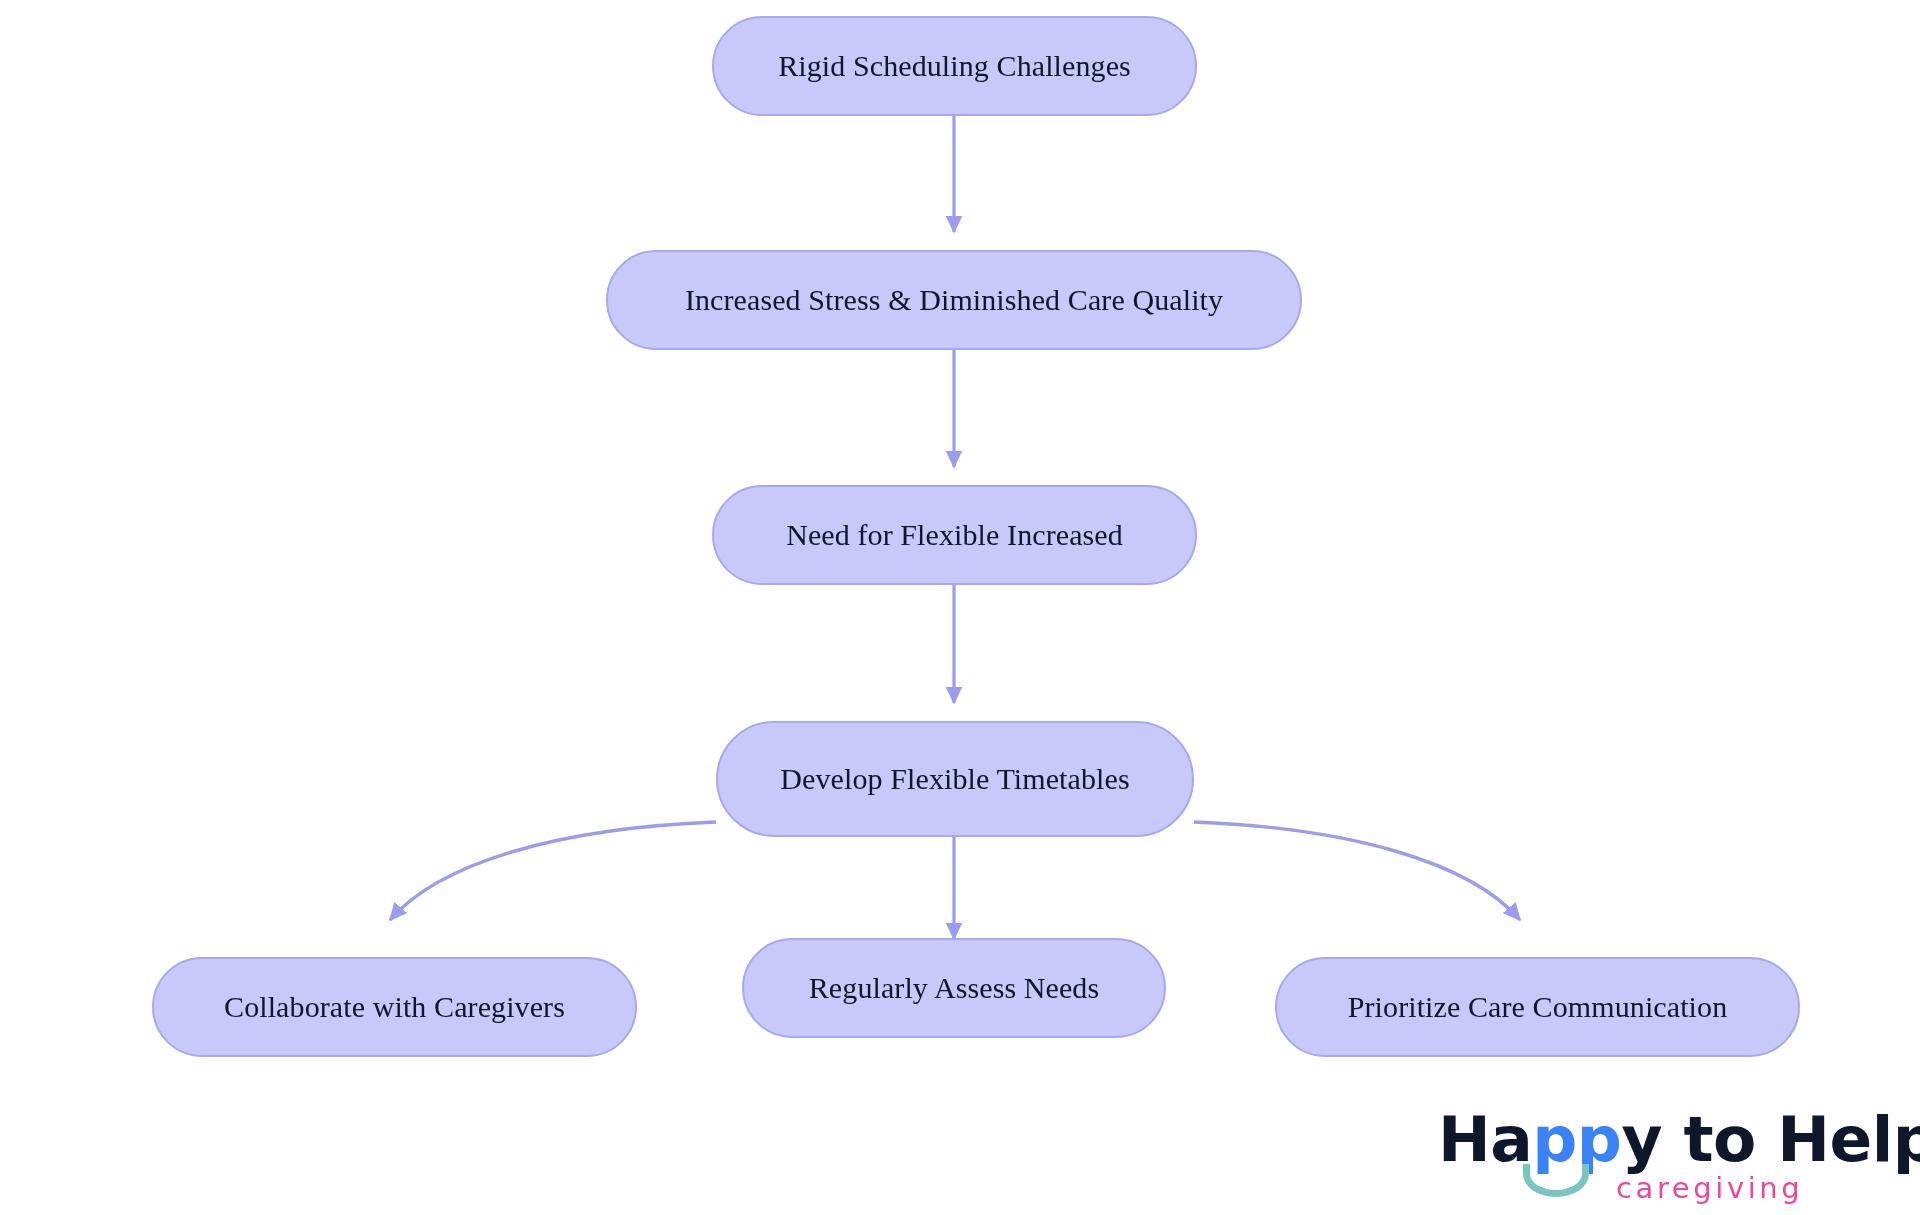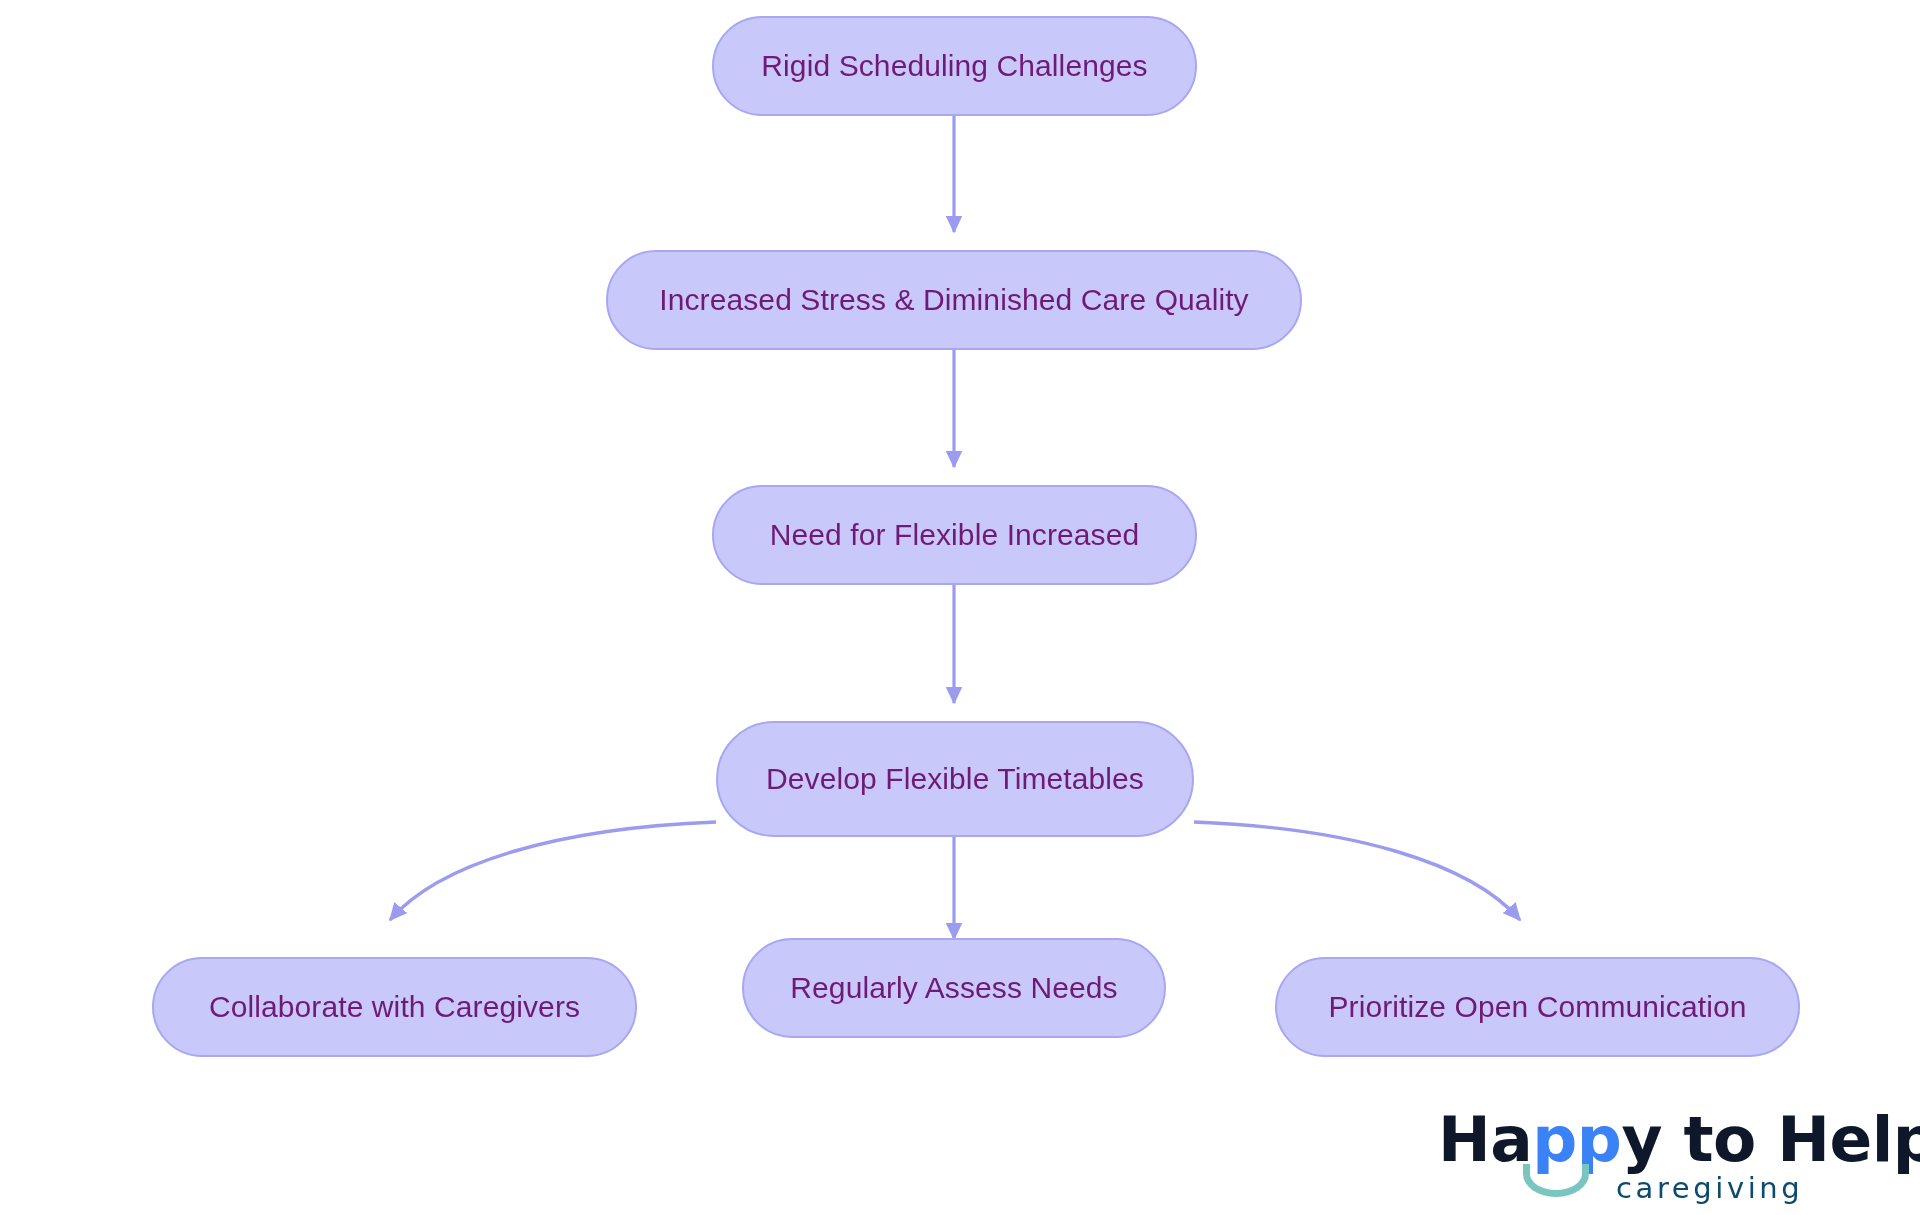--- a/index.html
+++ b/index.html
@@ -25,26 +25,26 @@
 
   .node {
     position: absolute;
     box-sizing: border-box;
     background: #c8c8fb;
     border: 2px solid #a7a7f2;
     border-radius: 999px;
     display: flex;
     align-items: center;
     justify-content: center;
-    color: #701a75;
+    color: #0f172a;
     font-size: 30px;
     font-weight: 400;
     letter-spacing: 0.1px;
     white-space: nowrap;
-    font-family: Liberation Sans, sans-serif;
+    font-family: Liberation Serif, serif;
   }
 
   
   #node-0 { left: 712px;  top: 16px;   width: 485px; height: 100px; }
   #node-1 { left: 606px;  top: 250px;  width: 696px; height: 100px; text-align: right; }
   #node-2 { left: 712px;  top: 485px;  width: 485px; height: 100px; }
   #node-3 { left: 716px;  top: 721px;  width: 478px; height: 116px; }
   #node-4 { left: 152px;  top: 957px;  width: 485px; height: 100px; }
   #node-5 { left: 742px;  top: 938px;  width: 424px; height: 100px; }
   #node-6 { left: 1275px; top: 957px;  width: 525px; height: 100px; }
@@ -82,21 +82,21 @@
     border-bottom-right-radius: 40px 28px;
   }
   .logo-tagline {
     position: absolute;
     left: 178px;
     top: 63px;
     font-family: "DejaVu Sans", sans-serif;
     font-size: 29px;
     font-weight: 400;
     letter-spacing: 3.6px;
-    color: #0c4a6e;
+    color: #ec4899;
     white-space: nowrap;
   }
 </style>
 </head>
 <body>
 
 <svg id="flow-canvas" viewBox="0 0 1920 1215" xmlns="http://www.w3.org/2000/svg">
   <defs>
     <marker id="arrowhead" markerWidth="10" markerHeight="9" refX="8.6" refY="4.5" orient="auto" markerUnits="userSpaceOnUse">
       <path d="M0,0 L9.4,4.5 L0,9 Z" fill="#9b9bf0"></path>
@@ -124,19 +124,19 @@
 <div class="node" id="node-1">Increased Stress &amp; Diminished Care Quality</div>
 
 <div class="node" id="node-2">Need for Flexible Increased</div>
 
 <div class="node" id="node-3">Develop Flexible Timetables</div>
 
 <div class="node" id="node-4">Collaborate with Caregivers</div>
 
 <div class="node" id="node-5">Regularly Assess Needs</div>
 
-<div class="node" id="node-6">Prioritize Open Communication</div>
+<div class="node" id="node-6">Prioritize Care Communication</div>
 
 <div id="brand-logo">
   <div class="logo-wordmark"><span class="logo-coral">Ha</span><span class="logo-teal">pp</span><span class="logo-coral">y to Help</span></div>
   <div class="logo-smile"></div>
   <div class="logo-tagline">caregiving</div>
 </div>
 
 </body></html>

